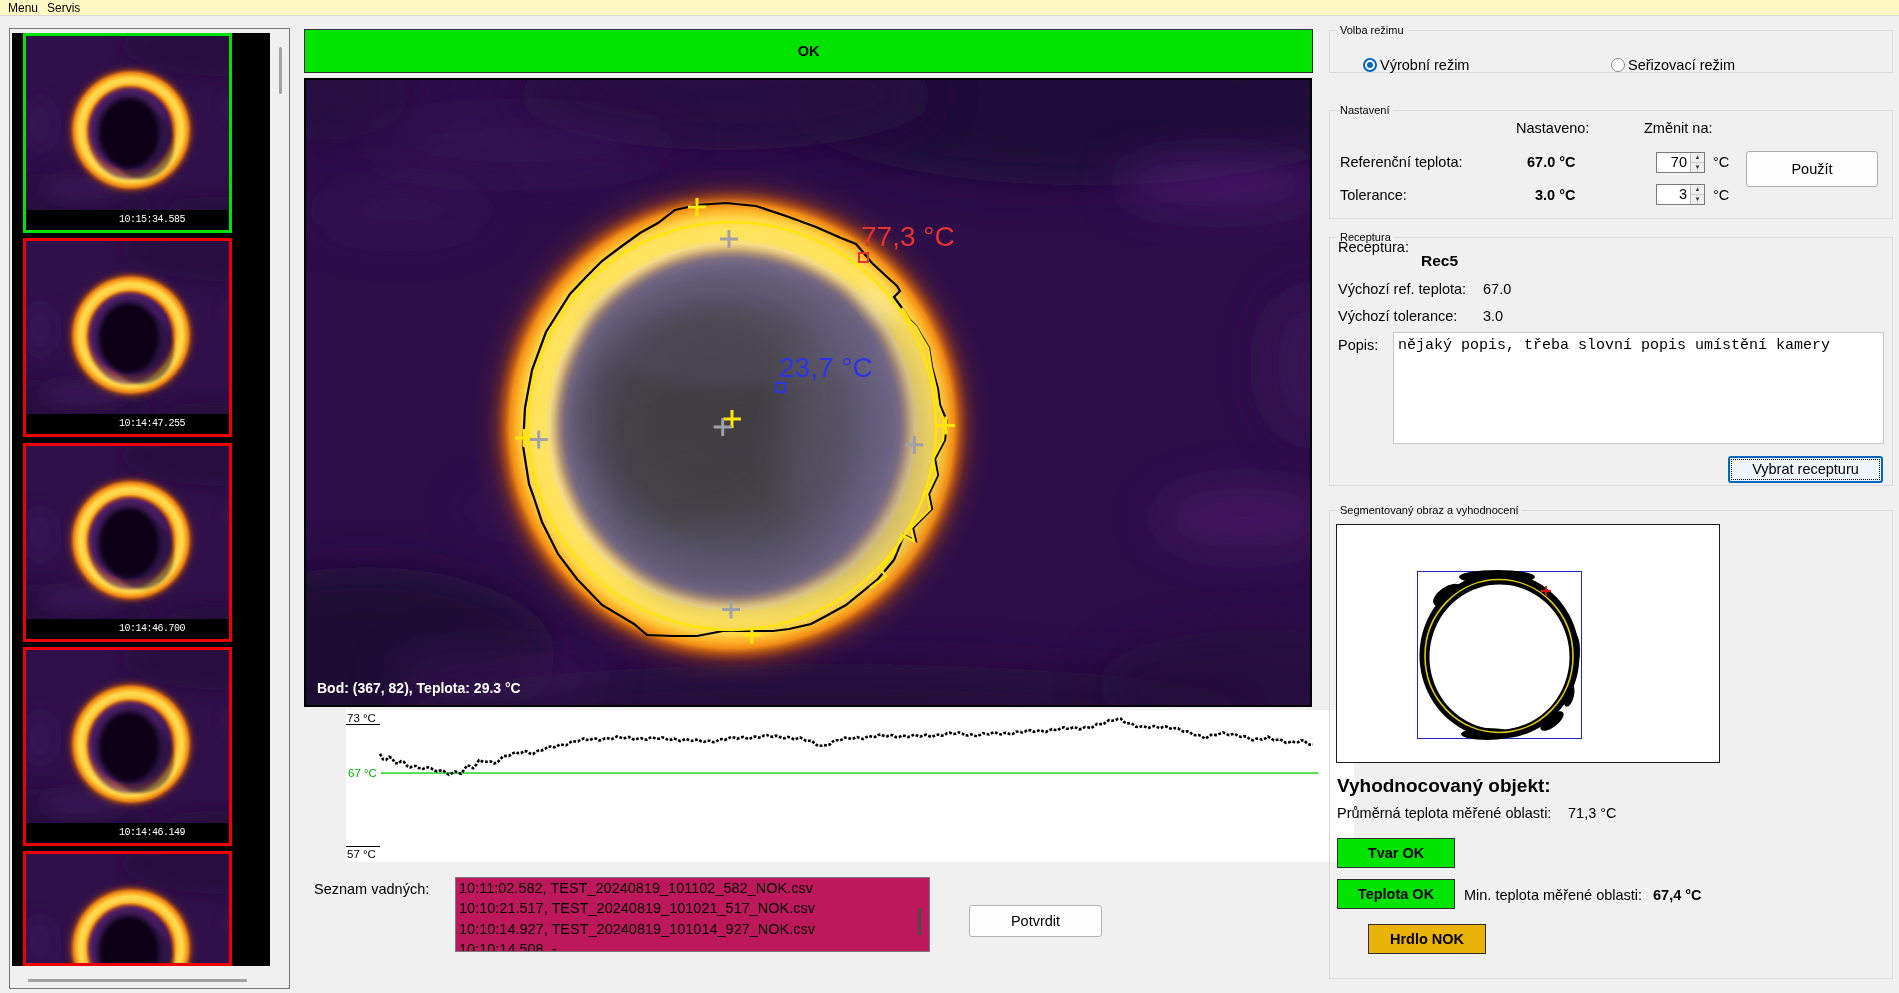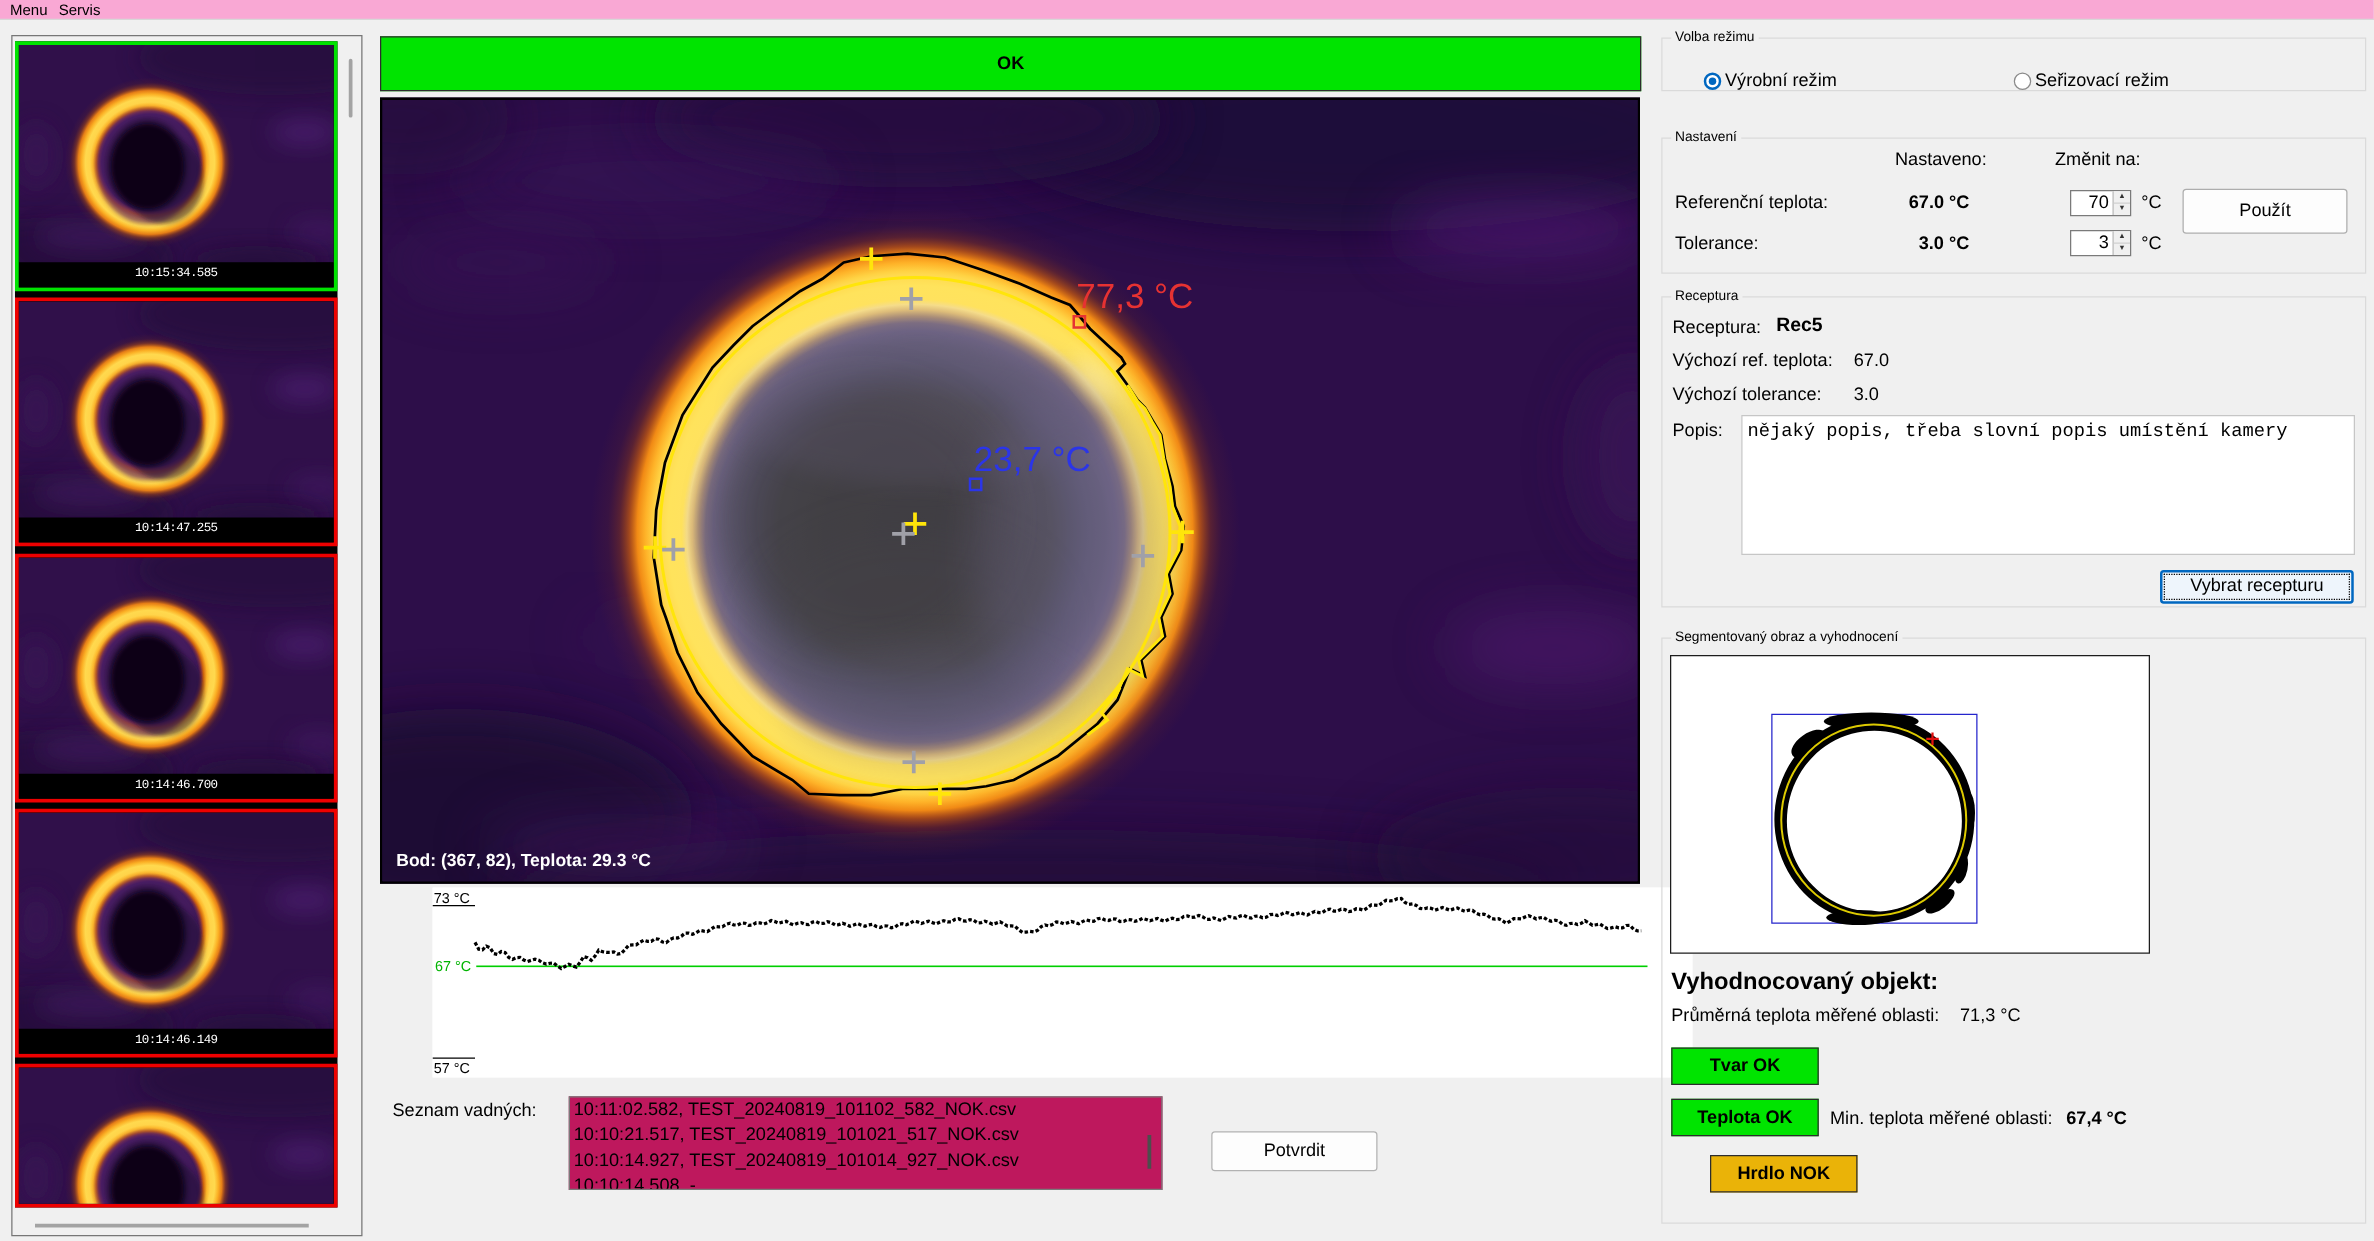--- a/index.html
+++ b/index.html
@@ -1,22 +1,22 @@
 <!DOCTYPE html>
 <html><head>
 <meta charset="utf-8">
 <style>
 * { margin:0; padding:0; box-sizing:border-box; }
 html,body { width:1899px; height:993px; background:#f0f0f0; font-family:"Liberation Sans", sans-serif; overflow:hidden; }
 .abs { position:absolute; }
-#menubar { left:0; top:0; width:1899px; height:16px; background:#f9a8d4; border-bottom:1px solid #d7d7d7; font-size:12px; color:#000; }
+#menubar { left:0; top:0; width:1899px; height:16px; background:#fef9c3; border-bottom:1px solid #d7d7d7; font-size:12px; color:#000; }
 #menubar span { position:absolute; top:1px; }
 #leftpanel { left:9px; top:28px; width:281px; height:961px; border:1px solid #767676; background:#f0f0f0; }
 .thumbbg { left:12px; top:33px; width:258px; height:933px; background:#000; }
-.thumb { position:absolute; left:12px; width:258px; overflow:hidden;padding-left:46px; }
+.thumb { position:absolute; left:23px; width:209px; overflow:hidden;padding-left:46px; }
 .thumb svg { position:absolute; left:0; top:0; }
 .tstamp { position:absolute; left:0px; bottom:0px; width:252px; height:20px; background:#000; color:#fff; font-family:"Liberation Mono", monospace; font-size:10px; letter-spacing:-0.5px; text-align:center; line-height:20px; }
 #vsb { left:279px; top:47px; width:3px; height:47px; background:#a3a3a3; border-radius:2px; }
 #hsb { left:28px; top:979px; width:219px; height:3px; background:#a3a3a3; }
 #okbar { left:304px; top:29px; width:1009px; height:44px; background:#00e400; border:1px solid #2d2d2d; text-align:center; font-weight:bold; font-size:14.5px; line-height:42px; color:#000; }
 #mainimg { left:304px; top:78px; width:1008px; height:629px; border:2px solid #000; background:#2d0e49; }
 #chart { left:304px; top:710px; width:1008px; height:152px; background:#fff;margin-left:42px; }
 #seznamlbl { left:314px; top:881px; font-size:14.5px; }
 #listbox { left:455px; top:877px; width:475px; height:75px; background:#be185d; border:1px solid #7a7a7a; font-size:14.5px; line-height:20.4px; padding:0px 0 0 3px; overflow:hidden; }
 #lbthumb { left:918px; top:908px; width:3px; height:27px; background:#4d4d4d; }
@@ -380,21 +380,21 @@
         <div>▲</div>
         <div>▼</div>
       </div>
     </div>
   <div class="t135" style="left:383px; top:76px;">°C</div>
 </div>
 <div id="pouzit" class="abs btn">Použít</div>
 
 <div id="g3" class="abs grp">
     <span class="grplbl">Receptura</span>
-  <div class="t135" style="left:8px; top:16px;">Receptura:</div>
+  <div class="t135" style="left:8px; top:1px;">Receptura:</div>
   <div class="t135 bold" style="left:91px; top:14px; font-size:15.5px;">Rec5</div>
   <div class="t135" style="left:8px; top:43px;">Výchozí ref. teplota:</div>
   <div class="t135" style="left:153px; top:43px;">67.0</div>
   <div class="t135" style="left:8px; top:70px;">Výchozí tolerance:</div>
   <div class="t135" style="left:153px; top:70px;">3.0</div>
   <div class="t135" style="left:8px; top:99px;">Popis:</div>
 </div>
 <div id="popisbox" class="abs">nějaký popis, třeba slovní popis umístění kamery</div>
 <div id="vybrat" class="abs btn"><div class="inner"></div>Vybrat recepturu</div>
 

